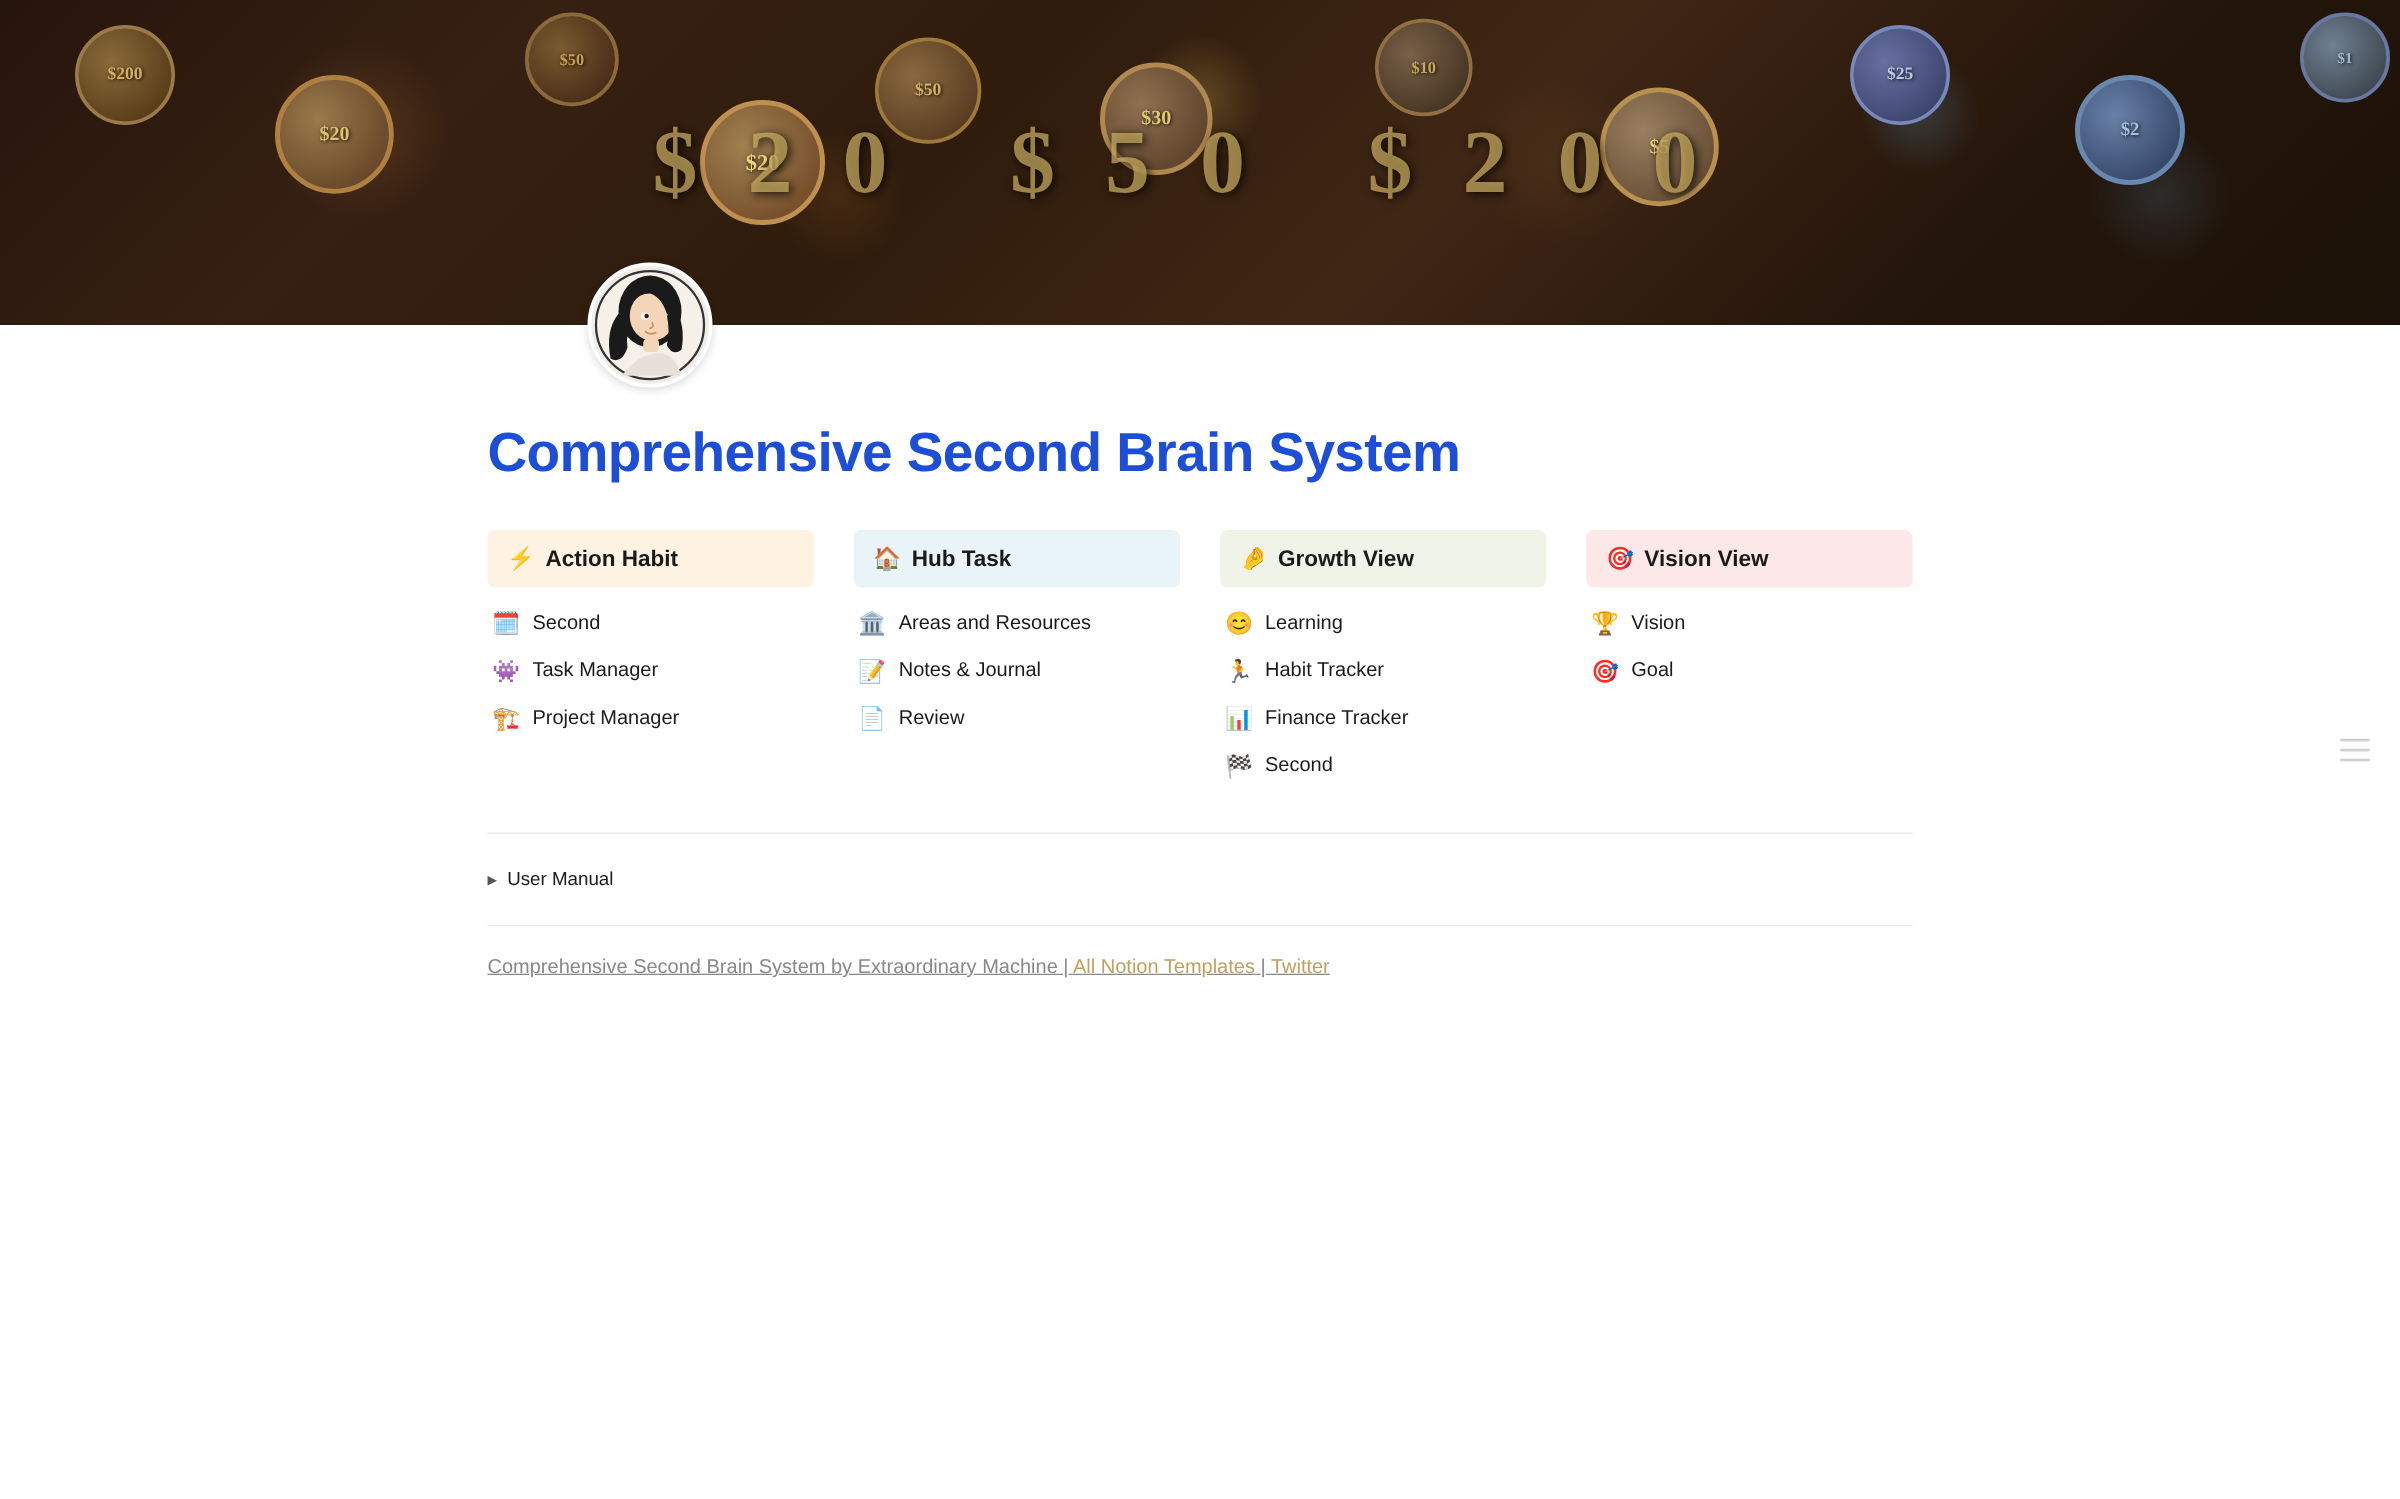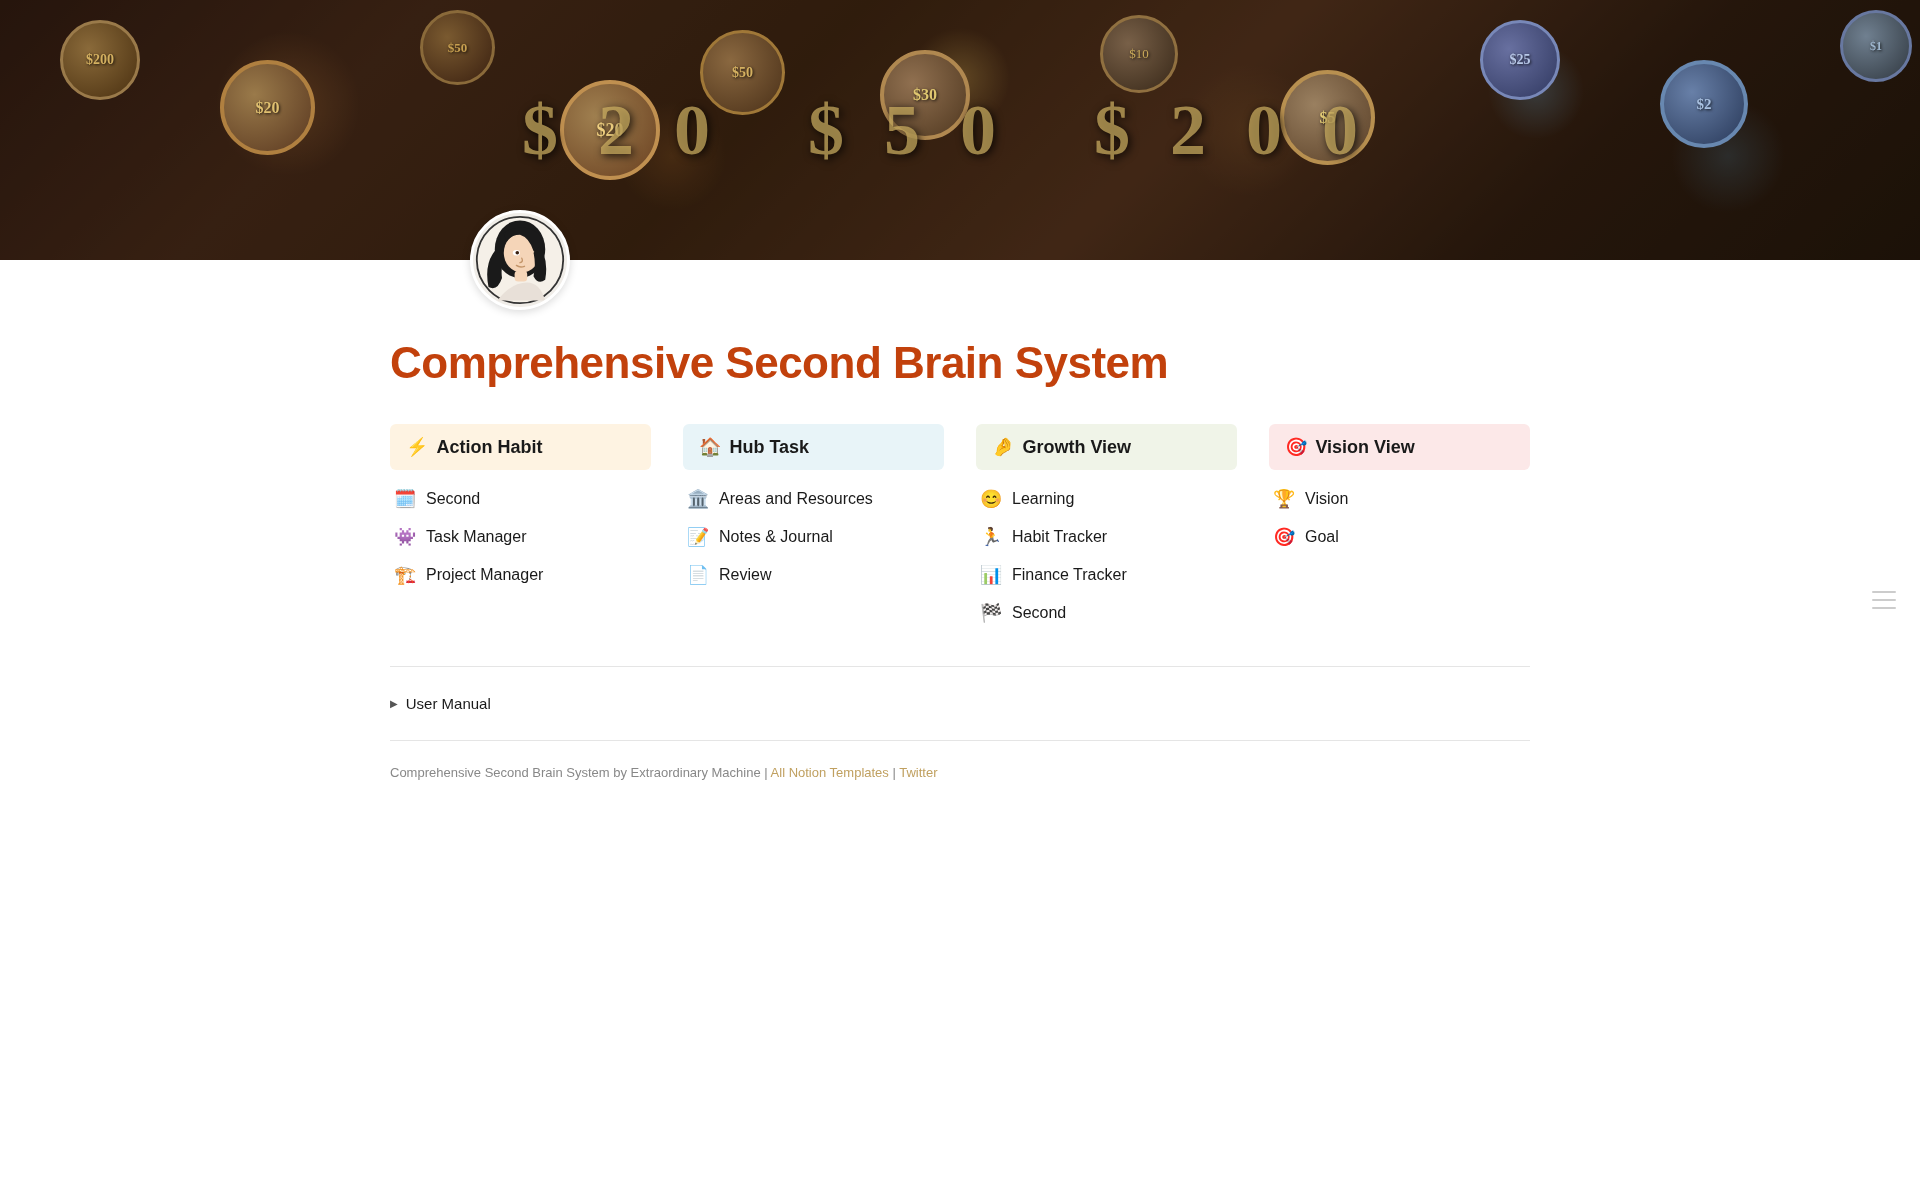--- a/index.html
+++ b/index.html
@@ -69,21 +69,21 @@
 
     .main-content {
       max-width: 1300px;
       margin: 0 auto;
       padding: 0 80px 60px 80px;
     }
 
     .page-title {
       font-size: 44px;
       font-weight: 800;
-      color: #c2410c;
+      color: #1d4ed8;
       margin: 28px 0 36px 0;
       letter-spacing: -0.5px;
     }
 
     .grid-container {
       display: grid;
       grid-template-columns: repeat(4, 1fr);
       gap: 32px;
       margin-bottom: 32px;
     }
@@ -151,23 +151,24 @@
       cursor: pointer;
       padding: 4px 0;
     }
 
     .triangle-icon {
       font-size: 10px;
       color: #555;
     }
 
     .footer-text {
-      font-size: 13px;
+      font-size: 16px;
       color: #888;
       margin-top: 24px;
+      text-decoration: underline;
     }
 
     .footer-text a {
       color: #c0a060;
       text-decoration: none;
     }
 
     .scroll-indicator {
       position: fixed;
       right: 24px;
@@ -190,21 +191,21 @@
 
 <div class="hero-banner">
   <div style="position:absolute;inset:0;background:rgba(30,18,8,0.45);"></div>
 
   <div style="position:absolute;top:20px;left:60px;width:80px;height:80px;border-radius:50%;background:radial-gradient(circle at 35% 35%,#8a6a3a,#4a3010);border:3px solid #9a7a4a;display:flex;align-items:center;justify-content:center;font-family:Georgia,serif;font-weight:700;color:#d4b060;font-size:14px;text-shadow:1px 1px 3px rgba(0,0,0,0.8);">$200</div>
   <div style="position:absolute;top:60px;left:220px;width:95px;height:95px;border-radius:50%;background:radial-gradient(circle at 35% 35%,#9a7a4a,#5a3820);border:4px solid #b08040;display:flex;align-items:center;justify-content:center;font-family:Georgia,serif;font-weight:900;color:#e0c070;font-size:16px;text-shadow:1px 1px 3px rgba(0,0,0,0.8);">$20</div>
   <div style="position:absolute;top:10px;left:420px;width:75px;height:75px;border-radius:50%;background:radial-gradient(circle at 35% 35%,#7a5a30,#3a2010);border:3px solid #8a6a3a;display:flex;align-items:center;justify-content:center;font-family:Georgia,serif;font-weight:900;color:#c8a050;font-size:13px;text-shadow:1px 1px 3px rgba(0,0,0,0.8);">$50</div>
   <div style="position:absolute;top:80px;left:560px;width:100px;height:100px;border-radius:50%;background:radial-gradient(circle at 35% 35%,#a08050,#6a4020);border:4px solid #c09050;display:flex;align-items:center;justify-content:center;font-family:Georgia,serif;font-weight:900;color:#f0d080;font-size:18px;text-shadow:1px 1px 4px rgba(0,0,0,0.9);">$20</div>
   <div style="position:absolute;top:30px;left:700px;width:85px;height:85px;border-radius:50%;background:radial-gradient(circle at 35% 35%,#8a6840,#4a3018);border:3px solid #a07838;display:flex;align-items:center;justify-content:center;font-family:Georgia,serif;font-weight:900;color:#d4b060;font-size:14px;text-shadow:1px 1px 3px rgba(0,0,0,0.8);">$50</div>
   <div style="position:absolute;top:50px;left:880px;width:90px;height:90px;border-radius:50%;background:radial-gradient(circle at 35% 35%,#907050,#503820);border:4px solid #b08850;display:flex;align-items:center;justify-content:center;font-family:Georgia,serif;font-weight:900;color:#e0c870;font-size:16px;text-shadow:1px 1px 3px rgba(0,0,0,0.8);">$30</div>
-  <div style="position:absolute;top:15px;left:1100px;width:78px;height:78px;border-radius:50%;background:radial-gradient(circle at 35% 35%,#786048,#382818);border:3px solid #907040;display:flex;align-items:center;justify-content:center;font-family:Georgia,serif;font-weight:400;color:#c8a858;font-size:13px;text-shadow:1px 1px 3px rgba(0,0,0,0.8);">$10</div>
+  <div style="position:absolute;top:15px;left:1100px;width:78px;height:78px;border-radius:50%;background:radial-gradient(circle at 35% 35%,#786048,#382818);border:3px solid #907040;display:flex;align-items:center;justify-content:center;font-family:Georgia,serif;font-weight:700;color:#c8a858;font-size:13px;text-shadow:1px 1px 3px rgba(0,0,0,0.8);">$10</div>
   <div style="position:absolute;top:70px;left:1280px;width:95px;height:95px;border-radius:50%;background:radial-gradient(circle at 35% 35%,#9a8060,#5a4028);border:4px solid #b89050;display:flex;align-items:center;justify-content:center;font-family:Georgia,serif;font-weight:900;color:#e8d078;font-size:16px;text-shadow:1px 1px 3px rgba(0,0,0,0.8);">$5</div>
   <div style="position:absolute;top:20px;left:1480px;width:80px;height:80px;border-radius:50%;background:radial-gradient(circle at 35% 35%,#6870a0,#303860);border:3px solid #7888b8;display:flex;align-items:center;justify-content:center;font-family:Georgia,serif;font-weight:900;color:#b8c8e8;font-size:14px;text-shadow:1px 1px 3px rgba(0,0,0,0.8);">$25</div>
   <div style="position:absolute;top:60px;left:1660px;width:88px;height:88px;border-radius:50%;background:radial-gradient(circle at 35% 35%,#6880a8,#283858);border:4px solid #6888b0;display:flex;align-items:center;justify-content:center;font-family:Georgia,serif;font-weight:900;color:#a8c0e0;font-size:15px;text-shadow:1px 1px 3px rgba(0,0,0,0.8);">$2</div>
   <div style="position:absolute;top:10px;left:1840px;width:72px;height:72px;border-radius:50%;background:radial-gradient(circle at 35% 35%,#708090,#303840);border:3px solid #6878a0;display:flex;align-items:center;justify-content:center;font-family:Georgia,serif;font-weight:900;color:#a0b8d0;font-size:12px;text-shadow:1px 1px 3px rgba(0,0,0,0.8);">$1</div>
 </div>
 
 <div class="main-content" style="padding-top:0;">
   <div class="avatar-container">
     <svg viewBox="0 0 100 100" xmlns="http://www.w3.org/2000/svg">
       <circle cx="50" cy="50" r="48" fill="#f5f0e8" stroke="#333" stroke-width="2"></circle>

